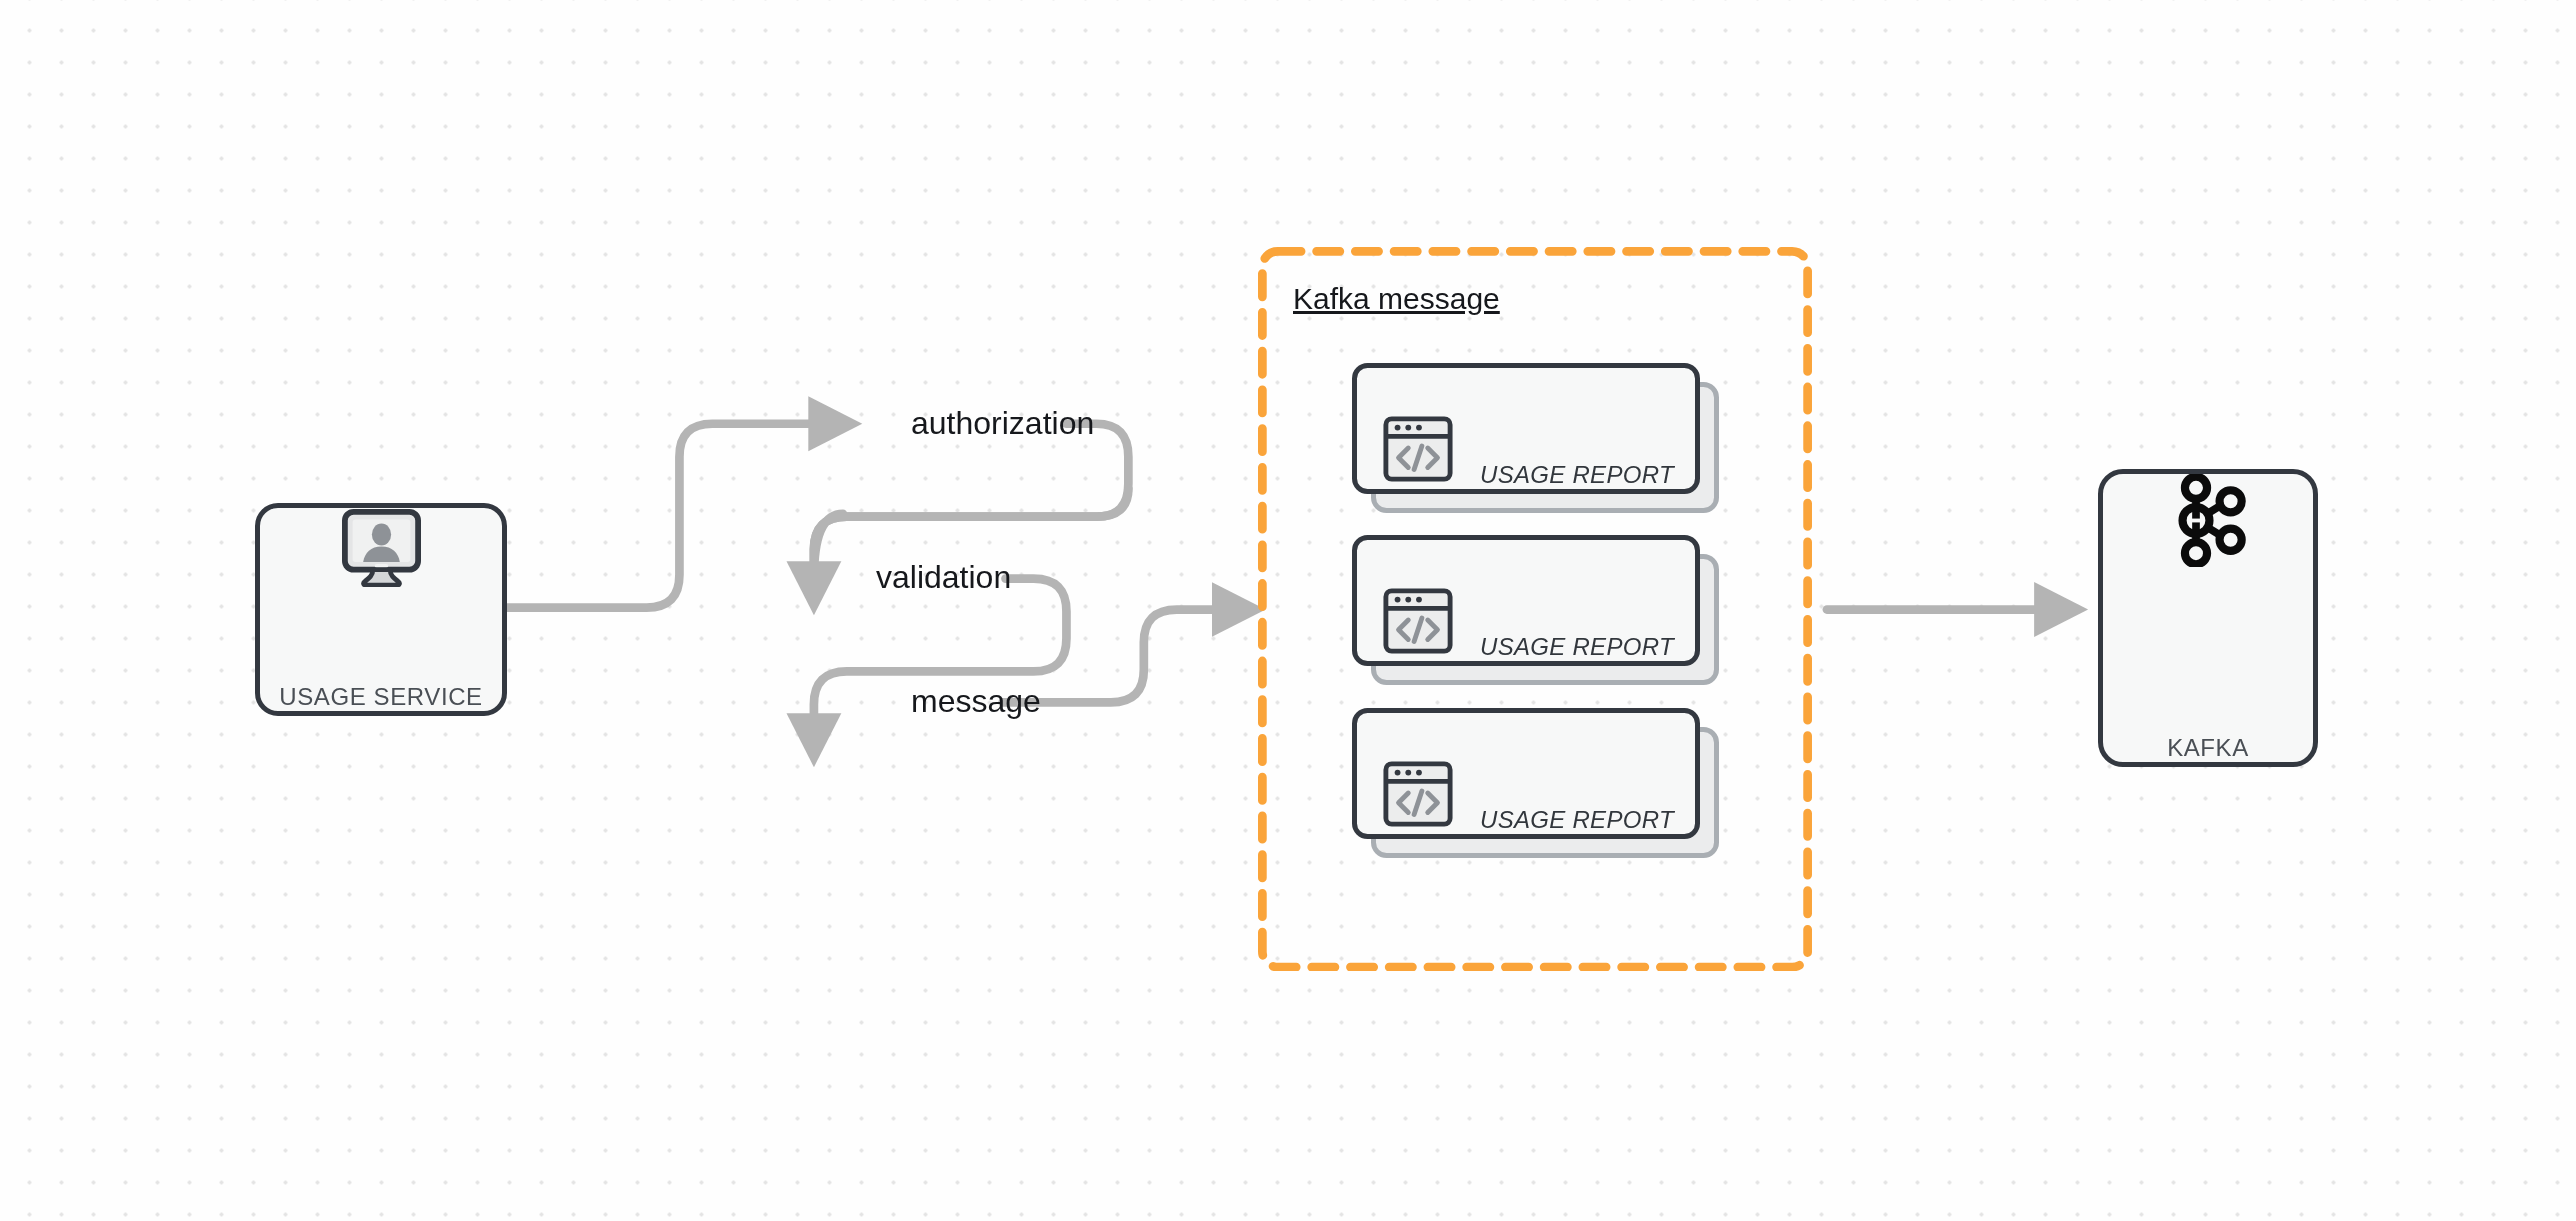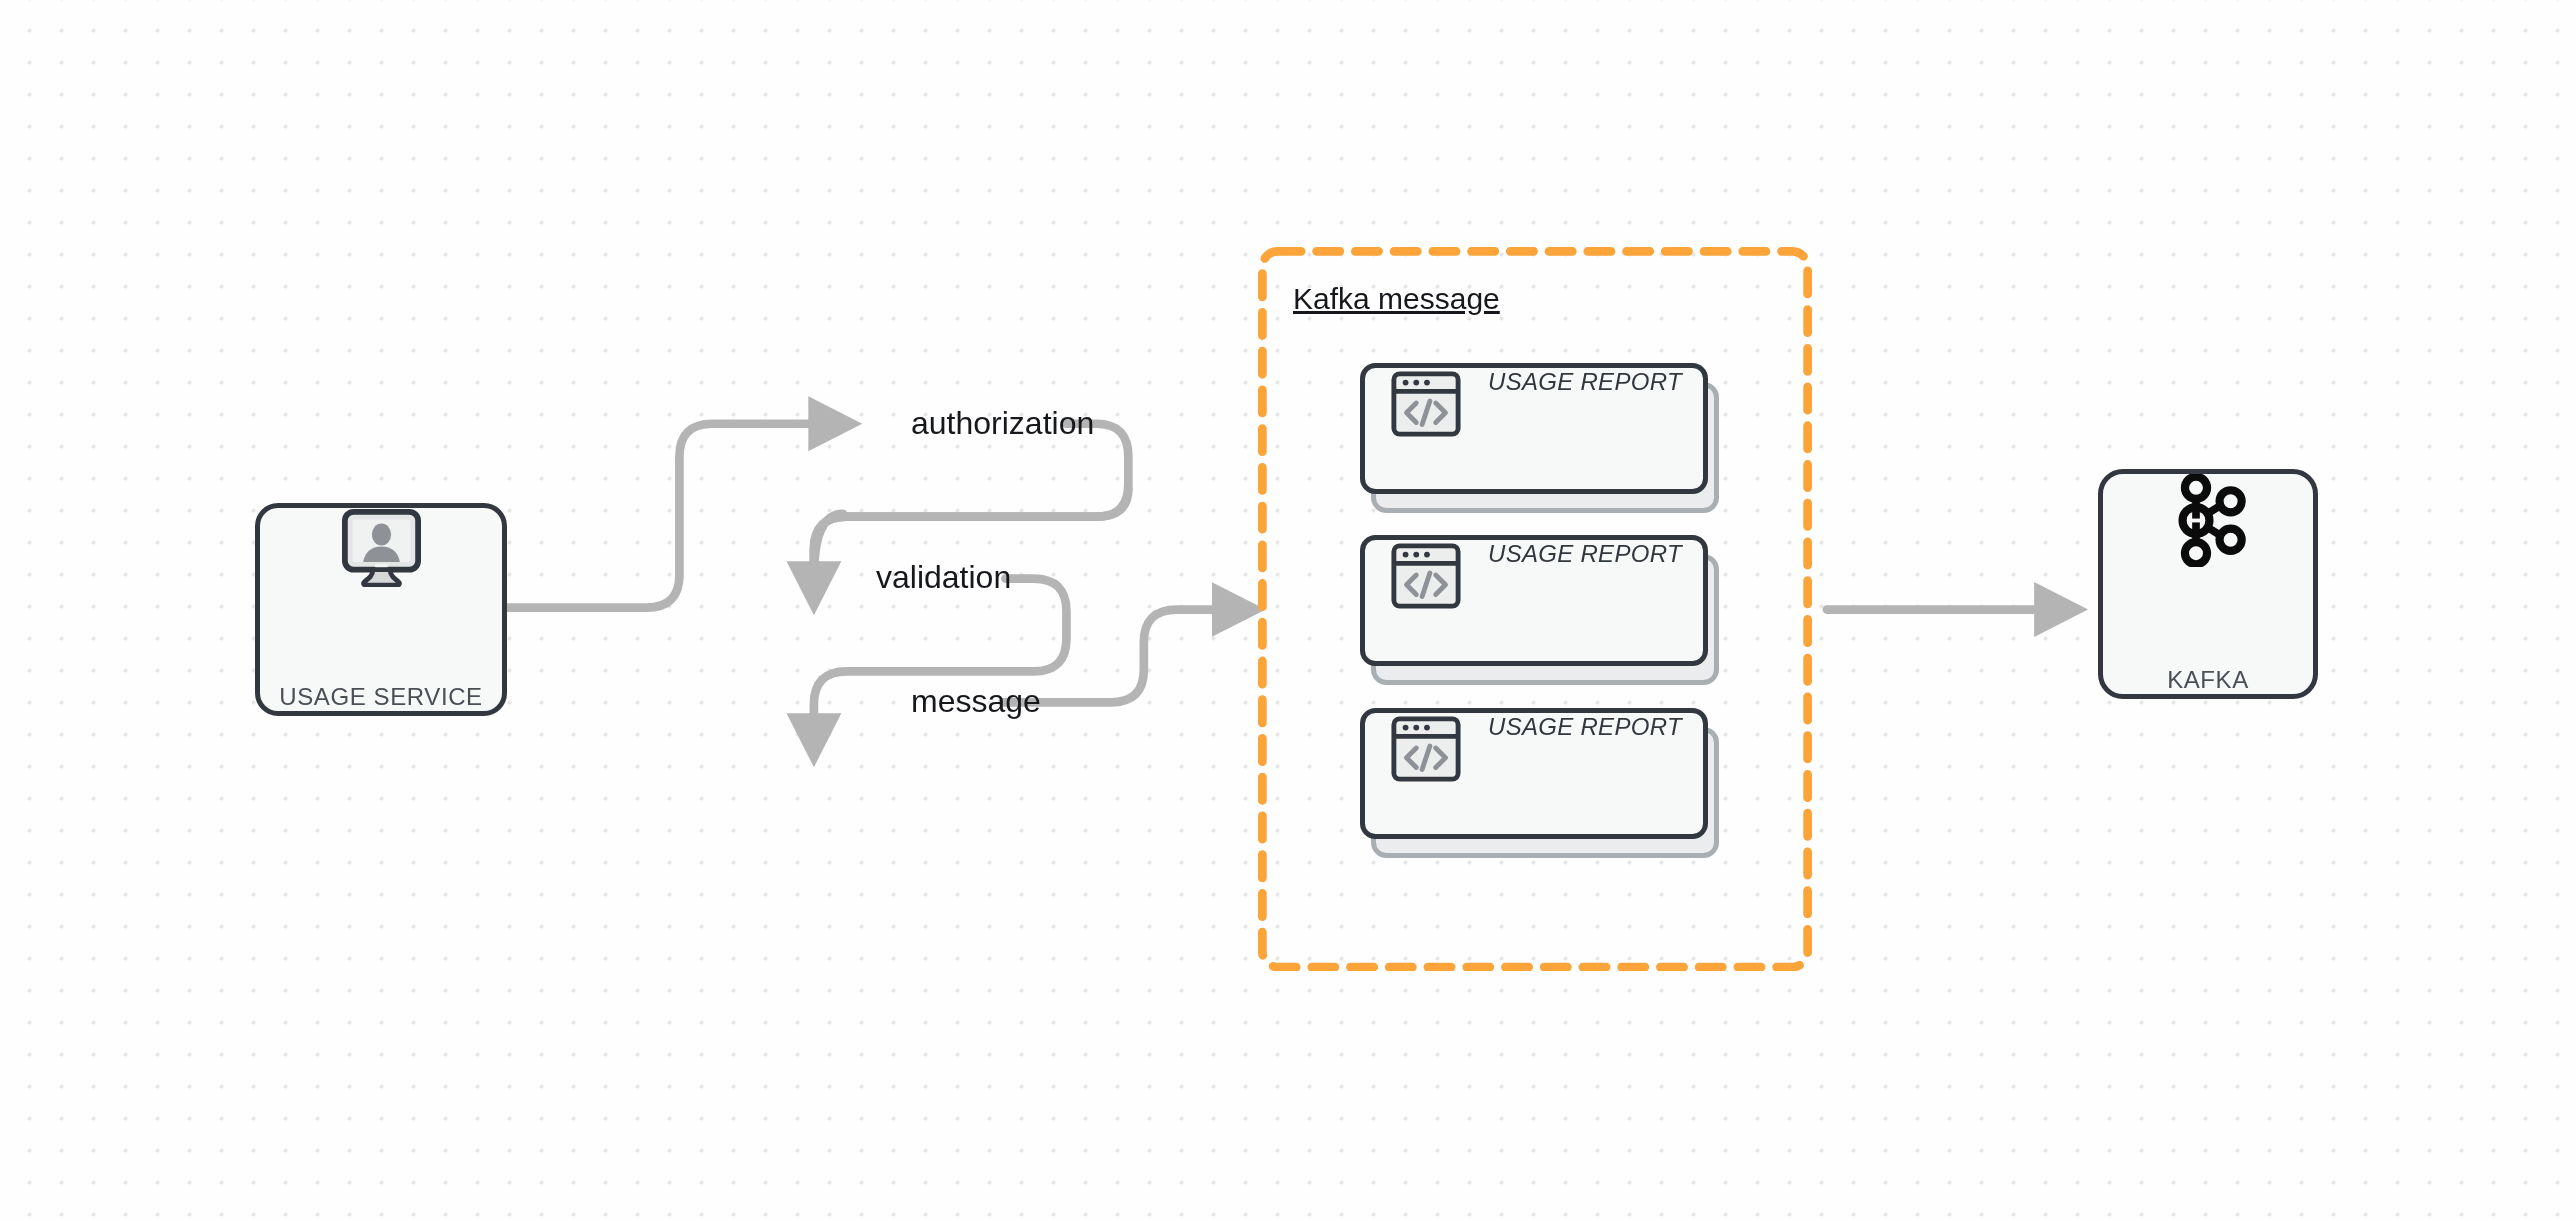--- a/index.html
+++ b/index.html
@@ -55,21 +55,21 @@
   #usage-service .node-label {
     font-size: 24px;
     margin-top: 17.4px;
   }
 
   
   #kafka-node {
     left: 2098px;
     top: 469px;
     width: 220px;
-    height: 230px;
+    height: 298px;
     border-radius: 25px;
   }
   #kafka-node .node-label {
     font-size: 24px;
     margin-top: 25px;
   }
 
   
   .step-label {
     position: absolute;
@@ -117,30 +117,30 @@
     top: 19.4px;
     width: 348px;
     height: 131px;
     box-sizing: border-box;
     background: #ebeced;
     border: 5.8px solid #a9aeb3;
     border-radius: 15.5px;
   }
   .report-card-front {
     position: absolute;
-    left: 8px;
+    left: 0;
     top: 0;
     width: 348px;
     height: 131px;
     box-sizing: border-box;
     background: #f7f8f8;
     border: 5.8px solid #333840;
     border-radius: 15.5px;
     display: flex;
-    align-items: flex-start;
+    align-items: flex-end;
   }
   .report-icon {
     margin-left: 25px;
     flex: none;
   }
   .report-text {
     margin-left: 26px;
     font-size: 24px;
     font-style: italic;
     color: #32373d;

